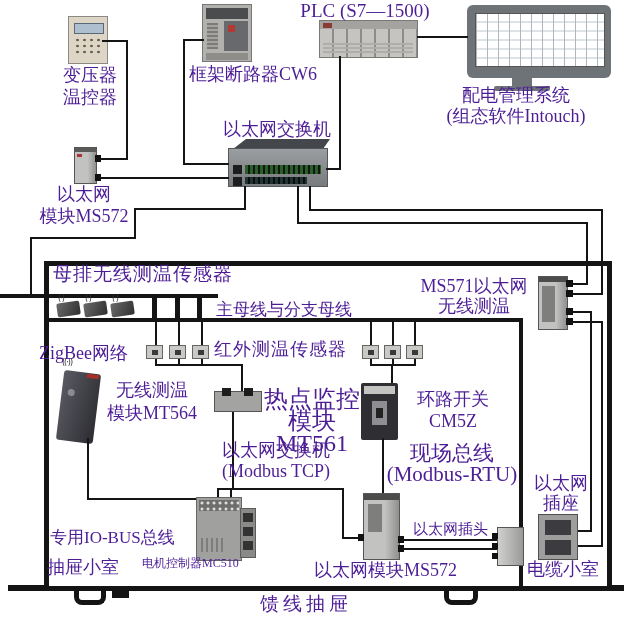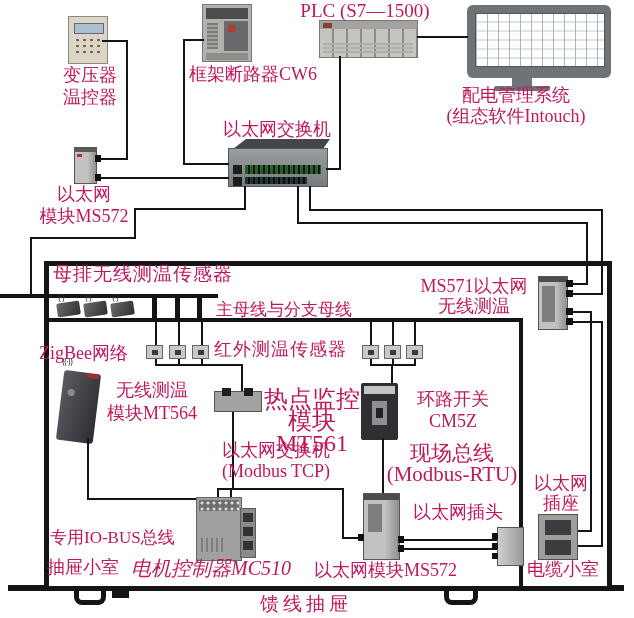--- a/index.html
+++ b/index.html
@@ -1,19 +1,19 @@
 <!DOCTYPE html>
 <html><head>
 <meta charset="utf-8">
 <style>
   html,body{margin:0;padding:0;background:#fff;}
   #stage{position:relative;width:634px;height:618px;background:#fff;overflow:hidden;
          font-family:"Liberation Serif","DejaVu Serif",serif;}
   .ln{position:absolute;background:#141414;}
-  .lbl{position:absolute;white-space:pre-line;color:#be185d;line-height:1.16;
+  .lbl{position:absolute;white-space:pre-line;color:#4c1d95;line-height:1.16;
        font-family:"Liberation Serif","DejaVu Serif",serif;}
   .ctr{text-align:center;}
   .dev{position:absolute;}
   .box{position:absolute;box-sizing:border-box;border:5px solid #141414;}
   .radio{position:absolute;font-size:8px;color:#333;letter-spacing:-1px;font-family:"DejaVu Sans",sans-serif;}
   .irs{position:absolute;width:17px;height:14px;background:#c9c9c6;border:1px solid #666;box-sizing:border-box;}
   .irs>div{position:absolute;left:5px;top:4px;width:6px;height:5px;background:#3a3a3a;}
   .bbs{position:absolute;width:23px;height:14px;background:linear-gradient(120deg,#6b6b6b,#2f2f2f);
        transform:rotate(-8deg);border-radius:2px;}
   .module{position:absolute;background:linear-gradient(90deg,#c2c2c0 60%,#8f8f8d);border:1px solid #555;box-sizing:border-box;}
@@ -252,23 +252,23 @@
   <div class="lbl ctr" style="left:92px;top:379px;width:120px;font-size:18px;line-height:23px;">无线测温
 模块MT564</div>
   <div class="lbl ctr" style="left:260px;top:388px;width:104px;font-size:24px;line-height:22px;">热点监控
 模块MT561</div>
   <div class="lbl ctr" style="left:398px;top:388px;width:110px;font-size:18px;line-height:22px;">环路开关
 CM5Z</div>
   <div class="lbl ctr" style="left:201px;top:440px;width:150px;font-size:18px;line-height:21px;">以太网交换机
 (Modbus TCP)</div>
   <div class="lbl ctr" style="left:386px;top:443px;width:132px;font-size:21px;line-height:21px;">现场总线
 (Modbus-RTU)</div>
-  <div class="lbl" style="left:413px;top:502px;width:106px;font-size:18px;">以太网插头</div>
+  <div class="lbl" style="left:413px;top:521px;width:106px;font-size:15px;">以太网插头</div>
   <div class="lbl ctr" style="left:525px;top:473px;width:72px;font-size:18px;line-height:20px;">以太网
 插座</div>
   <div class="lbl" style="left:50px;top:528px;width:142px;font-size:17px;">专用IO-BUS总线</div>
   <div class="lbl" style="left:47px;top:557px;width:82px;font-size:18px;">抽屉小室</div>
-  <div class="lbl" style="left:131px;top:557px;width:182px;font-size:20px;font-style:italic;">电机控制器MC510</div>
+  <div class="lbl" style="left:142px;top:557px;width:182px;font-size:12px;">电机控制器MC510</div>
   <div class="lbl" style="left:314px;top:560px;width:162px;font-size:18px;">以太网模块MS572</div>
   <div class="lbl ctr" style="left:520px;top:559px;width:86px;font-size:18px;">电缆小室</div>
   <div class="lbl" style="left:260px;top:593px;width:132px;font-size:19px;letter-spacing:4px;">馈线抽屉</div>
 
 </div>
 
 </body></html>

